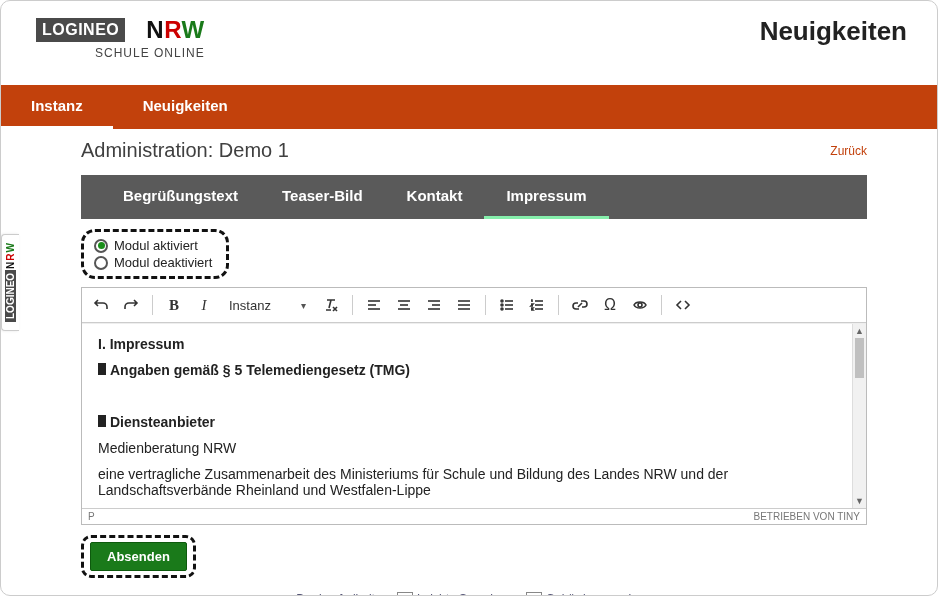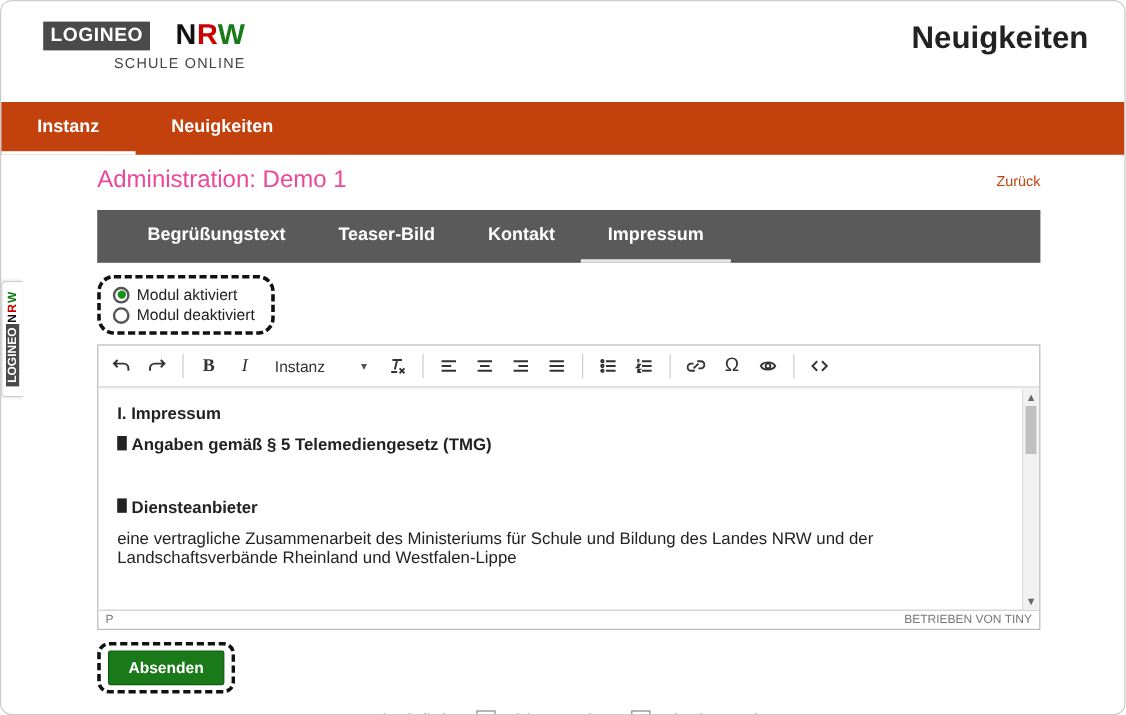--- a/index.html
+++ b/index.html
@@ -43,32 +43,32 @@
   .main-nav .nav-item {
     color:#fff; padding:12px 30px; font-size:15px; font-weight:bold; cursor:pointer;
   }
   .main-nav .nav-item.active {
     border-bottom:3px solid #fff;
   }
   .page-subheader {
     display:flex; justify-content:space-between; align-items:center;
     padding:10px 70px 5px 80px;
   }
-  .subheader-title { font-size:20px; color:#ec4899; }
+  .subheader-title { font-size:20px; color:#404040; }
   .back-link { font-size:12px; color:#c2410c; cursor:pointer; }
   .subtabs {
     background:#5a5a5a; display:flex; margin:8px 70px 0 80px;
     padding:0 20px;
     text-align:right;
   }
   .subtab {
     color:#fff; padding:12px 22px; font-size:15px; font-weight:bold; cursor:pointer;
   }
   .subtab.active {
-    border-bottom:3px solid #e5e5e5;
+    border-bottom:3px solid #86efac;
   }
   .radio-group {
     margin:10px 0 0 80px;
     display:inline-flex; flex-direction:column; gap:2px;
     padding:6px 14px 6px 10px;
     border:3px dashed #111; border-radius:14px;
   }
   .radio-row { display:flex; align-items:center; gap:6px; font-size:13px; color:#222;}
   .radio {
     width:14px; height:14px; border:2px solid #555; border-radius:50%;
@@ -313,20 +313,21 @@
         </svg>
     </div>
   </div>
 
   <div class="editor-body">
     <div class="editor-content">
       <p style="font-weight:bold">I. Impressum</p>
       <p style="font-weight:bold" class="sq">Angaben gemäß § 5 Telemediengesetz (TMG)</p>
       <p>&nbsp;</p>
       <p style="font-weight:bold" class="sq">Diensteanbieter</p>
+      <p>Medienberatung NRW</p>
       <p>eine vertragliche Zusammenarbeit des Ministeriums für Schule und Bildung des Landes NRW und der Landschaftsverbände Rheinland und Westfalen-Lippe</p>
     </div>
     <div class="fake-scrollbar">
       <div class="arrow">▲</div>
       <div class="thumb"></div>
       <div style="flex:1"></div>
       <div class="arrow">▼</div>
     </div>
   </div>
   <div class="editor-footer">

